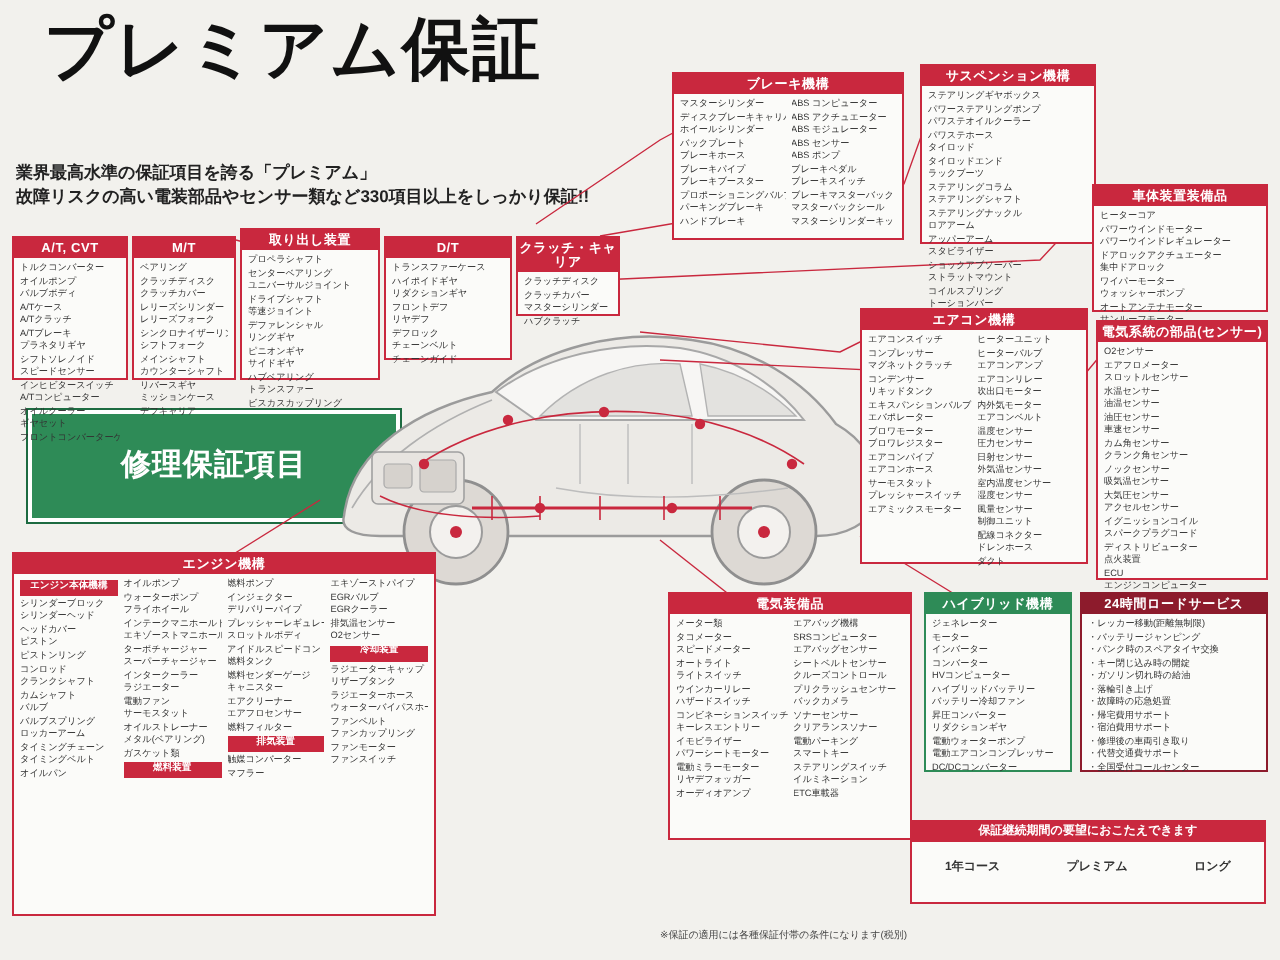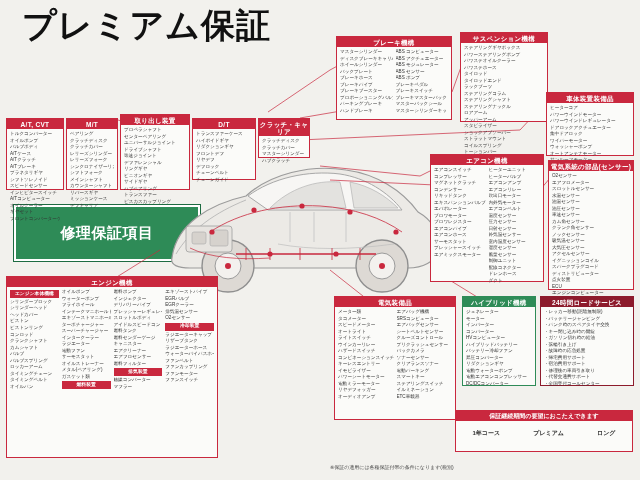--- a/index.html
+++ b/index.html
@@ -106,20 +106,22 @@
     position:absolute;left:330px;top:464px;
     font-size:5px;color:#444;white-space:nowrap;
   }
 </style>
 </head>
 <body>
 
 <div id="page">
 
   <div class="headline">プレミアム保証</div>
+  <div class="sub1">業界最高水準の保証項目を誇る「プレミアム」</div>
+  <div class="sub2">故障リスクの高い電装部品やセンサー類など330項目以上をしっかり保証!!</div>
 
   <div class="badge">
     <div>修理保証項目</div>
   </div>
 
   <div class="car-wrap">
     <svg class="car-svg" width="300" height="215" viewBox="0 0 300 215">
 
       <path d="M22,150 C26,116 60,96 96,88 C120,66 160,56 196,62 C226,66 252,82 268,104 C282,112 290,124 288,142 C286,154 272,160 258,160 L40,160 C28,160 20,157 22,150 Z" fill="#eceae6" stroke="#9b9b9b" stroke-width="1.2"></path>
 

